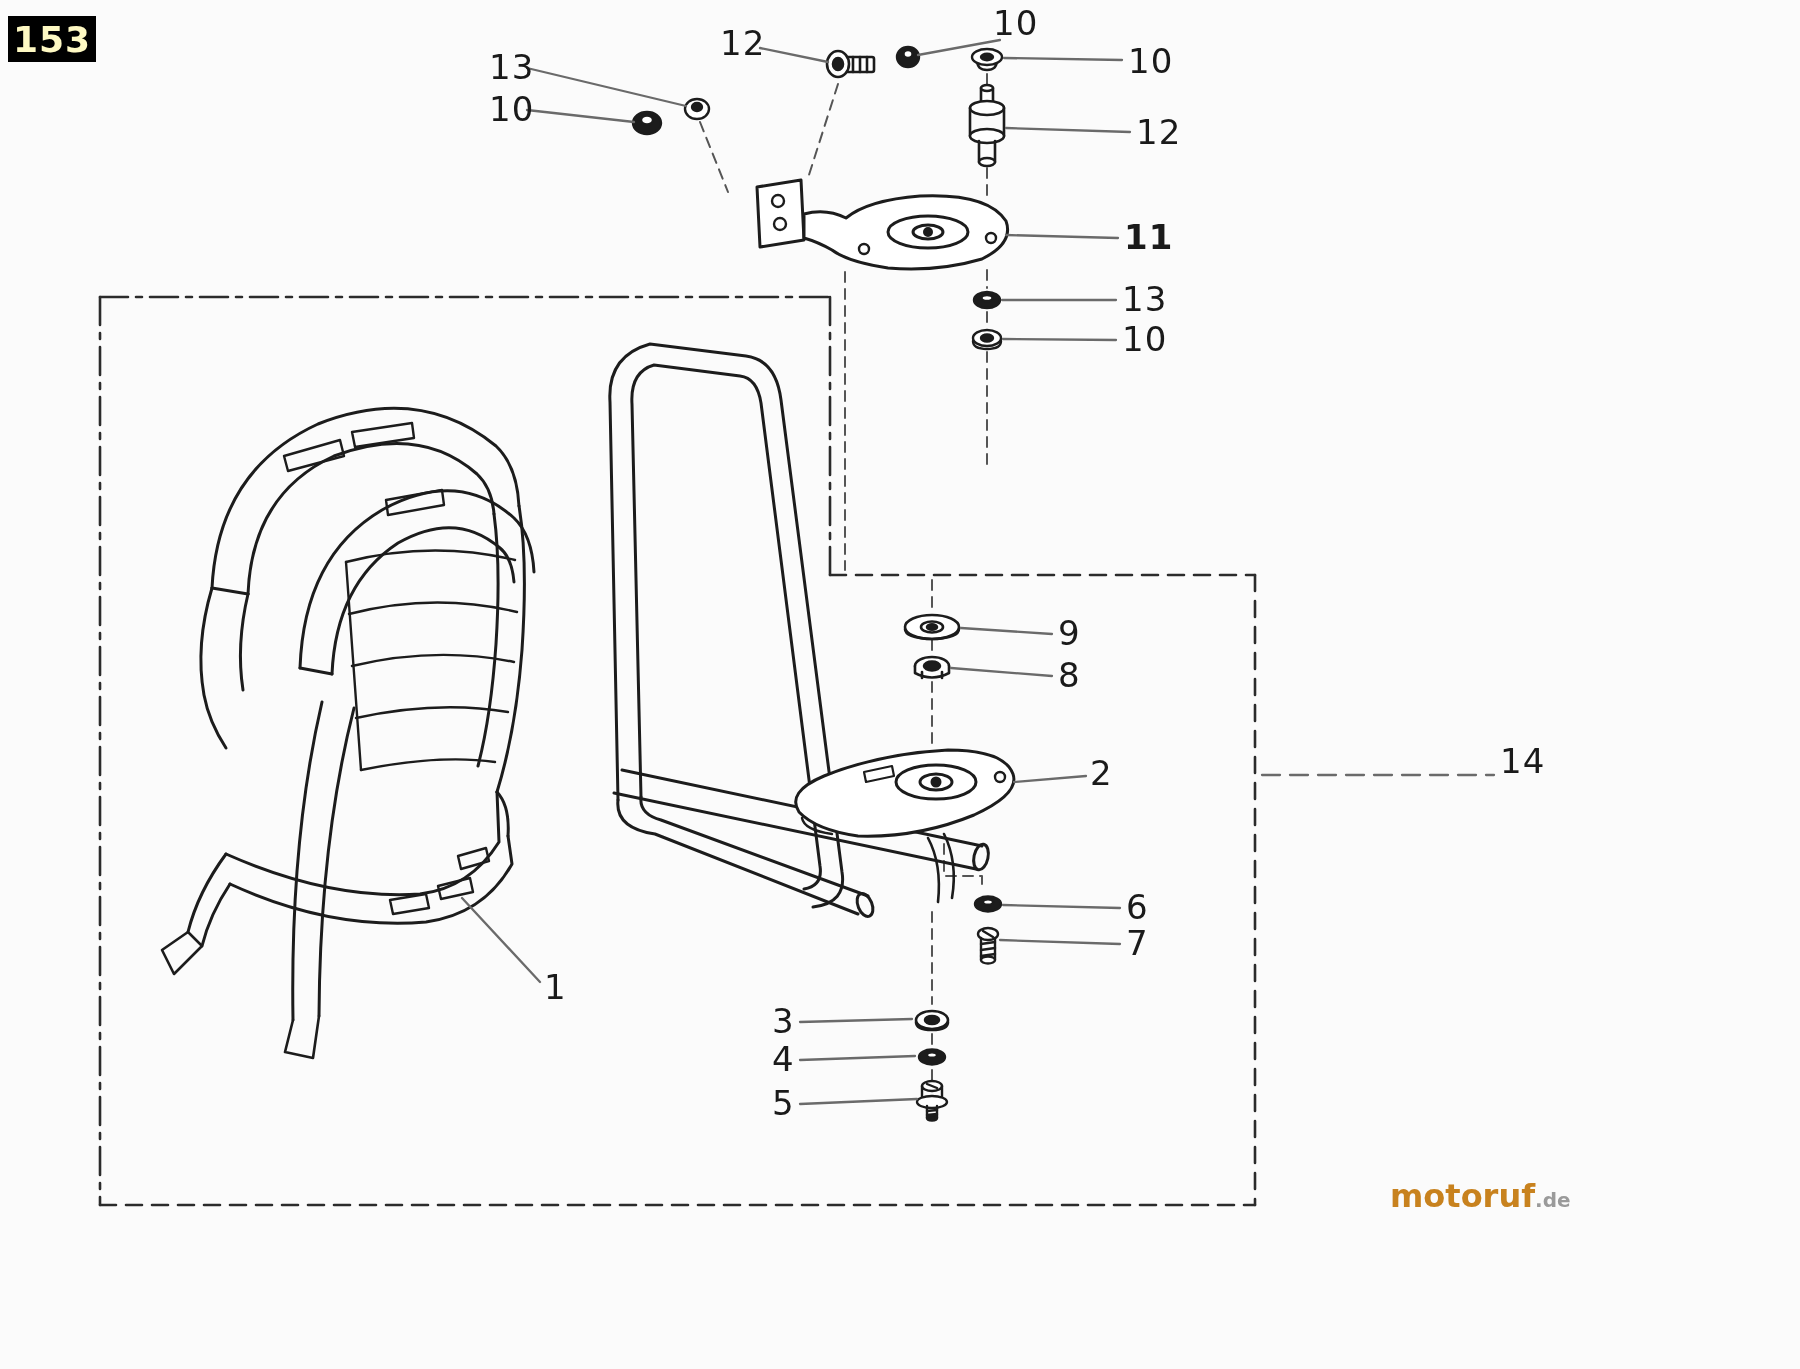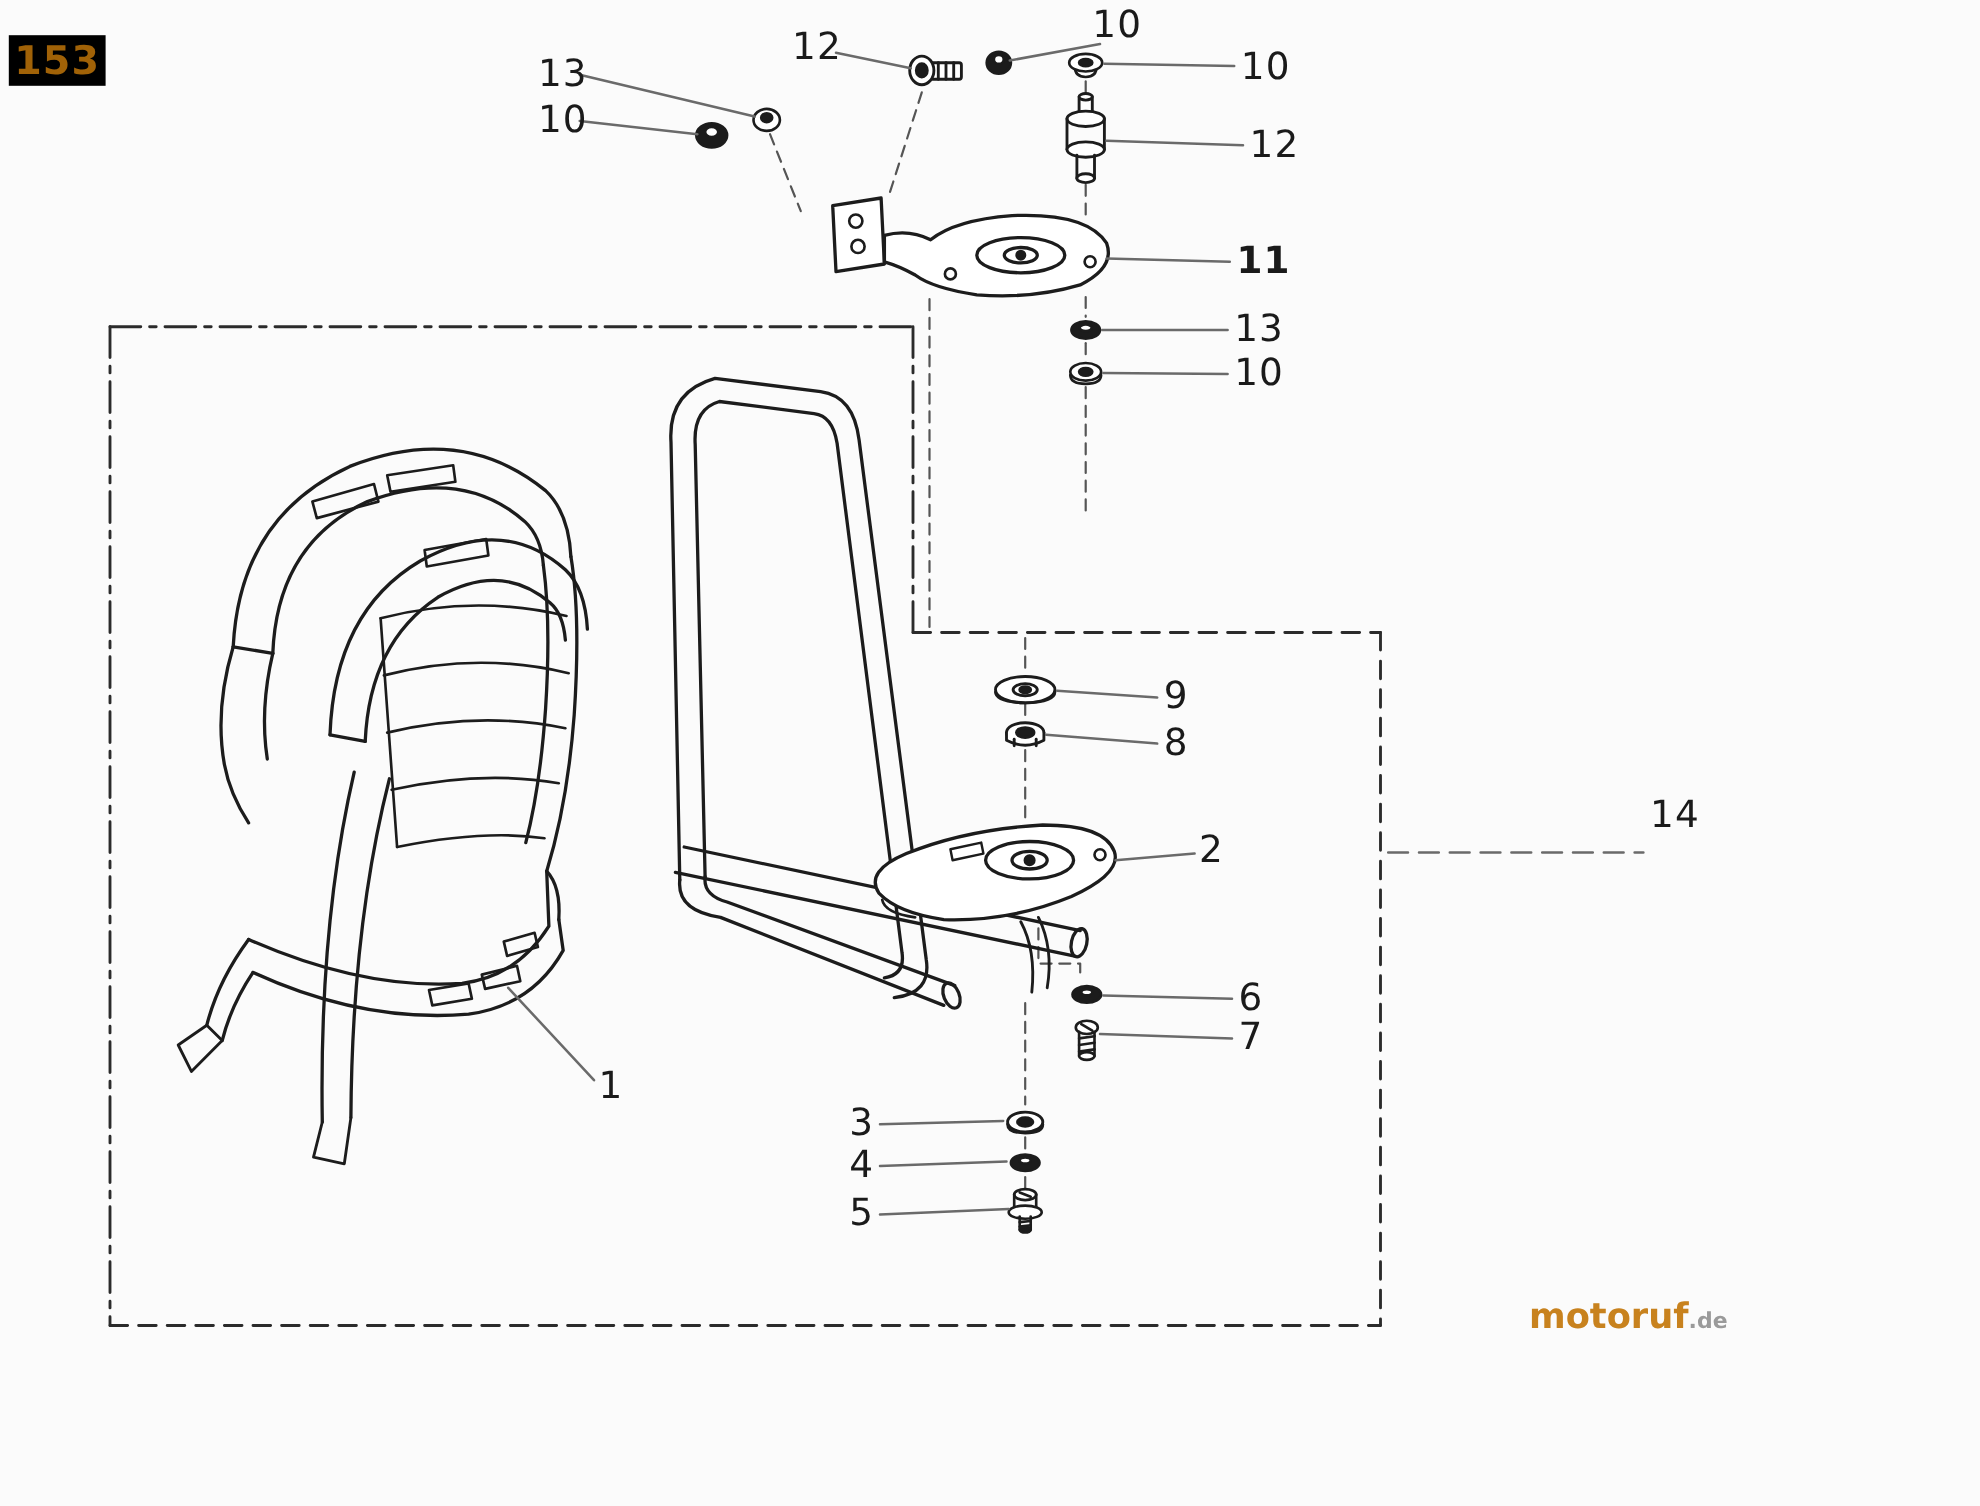--- a/index.html
+++ b/index.html
@@ -6,23 +6,23 @@
   html, body { width: 1800px; height: 1369px; }
   body {
     position: relative;
     background: #fbfbfb;
     font-family: "DejaVu Sans", "Liberation Sans", sans-serif;
     overflow: hidden;
   }
   .stage { position: absolute; inset: 0; }
   svg.drawing { position: absolute; left: 0; top: 0; }
   .page-badge {
-    position: absolute; left: 8px; top: 32px;
+    position: absolute; left: 8px; top: 16px;
     width: 88px; height: 46px;
-    background: #000000; color: #a16207;
+    background: #000000; color: #fef9c3;
     font-size: 36px; font-weight: bold;
     display: flex; align-items: center; justify-content: center;
     letter-spacing: 1px;
   }
   .part-label {
     position: absolute;
     font-size: 34px;
     color: #1a1a1a;
     letter-spacing: 1px;
     line-height: 1;
@@ -282,21 +282,21 @@
       <div class="part-label" style="left: 720px; top: 26px;">12</div>
       <div class="part-label" style="left: 993px; top: 6px;">10</div>
       <div class="part-label" style="left: 1128px; top: 44px;">10</div>
       <div class="part-label" style="left: 1136px; top: 115px;">12</div>
       <div class="part-label" style="left: 1124px; top: 220px; font-weight: bold;">11</div>
       <div class="part-label" style="left: 1122px; top: 282px;">13</div>
       <div class="part-label" style="left: 1122px; top: 322px;">10</div>
       <div class="part-label" style="left: 1058px; top: 616px;">9</div>
       <div class="part-label" style="left: 1058px; top: 658px;">8</div>
       <div class="part-label" style="left: 1090px; top: 756px;">2</div>
-      <div class="part-label" style="left: 1500px; top: 724px;">14</div>
+      <div class="part-label" style="left: 1500px; top: 744px;">14</div>
       <div class="part-label" style="left: 1126px; top: 890px;">6</div>
       <div class="part-label" style="left: 1126px; top: 926px;">7</div>
       <div class="part-label" style="left: 544px; top: 970px;">1</div>
       <div class="part-label" style="left: 772px; top: 1004px;">3</div>
       <div class="part-label" style="left: 772px; top: 1042px;">4</div>
       <div class="part-label" style="left: 772px; top: 1086px;">5</div>
     </div>
 
   <div class="watermark">
     <span>motoruf</span><span class="de">.de</span>

